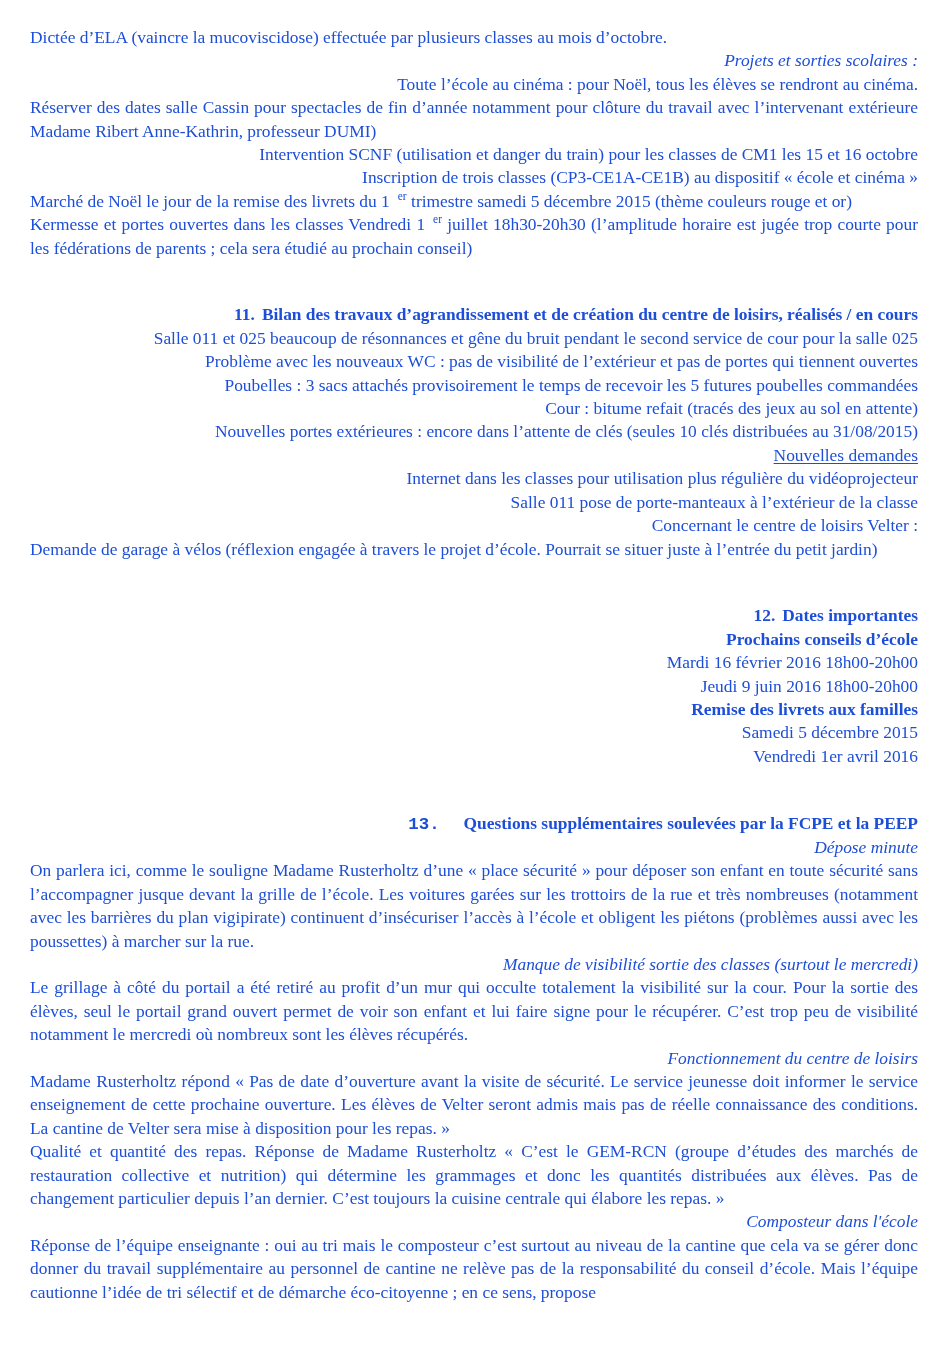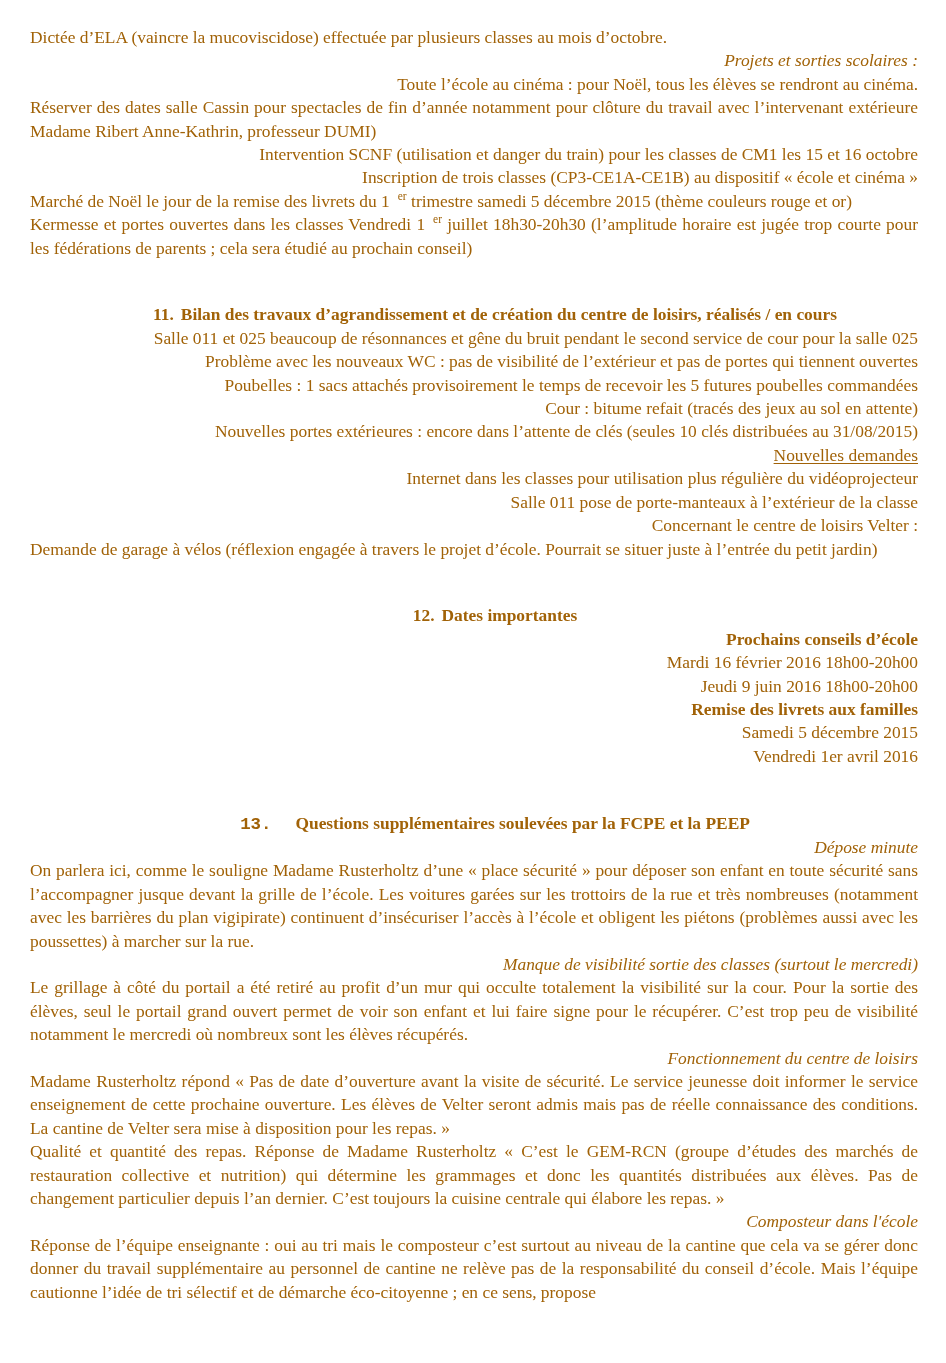--- a/index.html
+++ b/index.html
@@ -10,37 +10,37 @@
   .page {
     position: relative;
     width: 946px;
     height: 1363px;
     background: #ffffff;
     box-sizing: border-box;
     padding: 26px 28px 0 30px;
     font-family: "Liberation Serif", "DejaVu Serif", serif;
     font-size: 17.4px;
     line-height: 23.4px;
-    color: #a16207;
+    color: #1d4ed8;
     overflow: hidden;
   }
   .body-col {
     width: 888px;
   }
   p {
     margin: 0;
     text-align: justify;
     text-justify: inter-word;
   }
   p.nojust {
     text-align: right;
   }
   .heading {
     font-weight: bold;
-    text-align: center;
+    text-align: right;
     text-indent: 0;
     padding-left: 42px;
   }
   .heading .num {
     margin-right: 7px;
   }
   .heading.wide .num {
     margin-right: 24px;
     font-family: Liberation Mono, monospace;
   }
@@ -91,21 +91,21 @@
     <p><span>Kermesse et portes ouvertes dans les classes Vendredi 1</span><sup>er</sup><span> juillet 18h30-20h30 (l’amplitude horaire est jugée trop courte pour les fédérations de parents ; cela sera étudié au prochain conseil)</span></p>
 
 
     <div class="spacer"></div>
     <div class="spacer-sm"></div>
 
     <p class="heading"><span class="num">11.</span><span>Bilan des travaux d’agrandissement et de création du centre de loisirs, réalisés / en cours</span></p>
 
     <p class="nojust">Salle 011 et 025 beaucoup de résonnances et gêne du bruit pendant le second service de cour pour la salle 025</p>
     <p class="nojust">Problème avec les nouveaux WC : pas de visibilité  de l’extérieur et pas de portes qui tiennent ouvertes</p>
-    <p class="nojust">Poubelles : 1 sacs attachés provisoirement le temps de recevoir les 5 futures poubelles commandées</p>
+    <p class="nojust">Poubelles : 3 sacs attachés provisoirement le temps de recevoir les 5 futures poubelles commandées</p>
     <p class="nojust">Cour : bitume refait (tracés des jeux au sol en attente)</p>
     <p class="nojust">Nouvelles portes extérieures : encore dans l’attente de clés (seules 10 clés distribuées au 31/08/2015)</p>
 
     <p class="nojust"><span class="underline">Nouvelles demandes</span></p>
 
     <p class="nojust">Internet dans les classes pour utilisation plus régulière du vidéoprojecteur</p>
     <p class="nojust">Salle 011 pose de porte-manteaux à l’extérieur de la classe</p>
     <p class="nojust">Concernant le centre de loisirs Velter :</p>
 
     <p>Demande de garage à vélos (réflexion engagée à travers le projet d’école. Pourrait se situer juste à l’entrée du petit jardin)</p>

